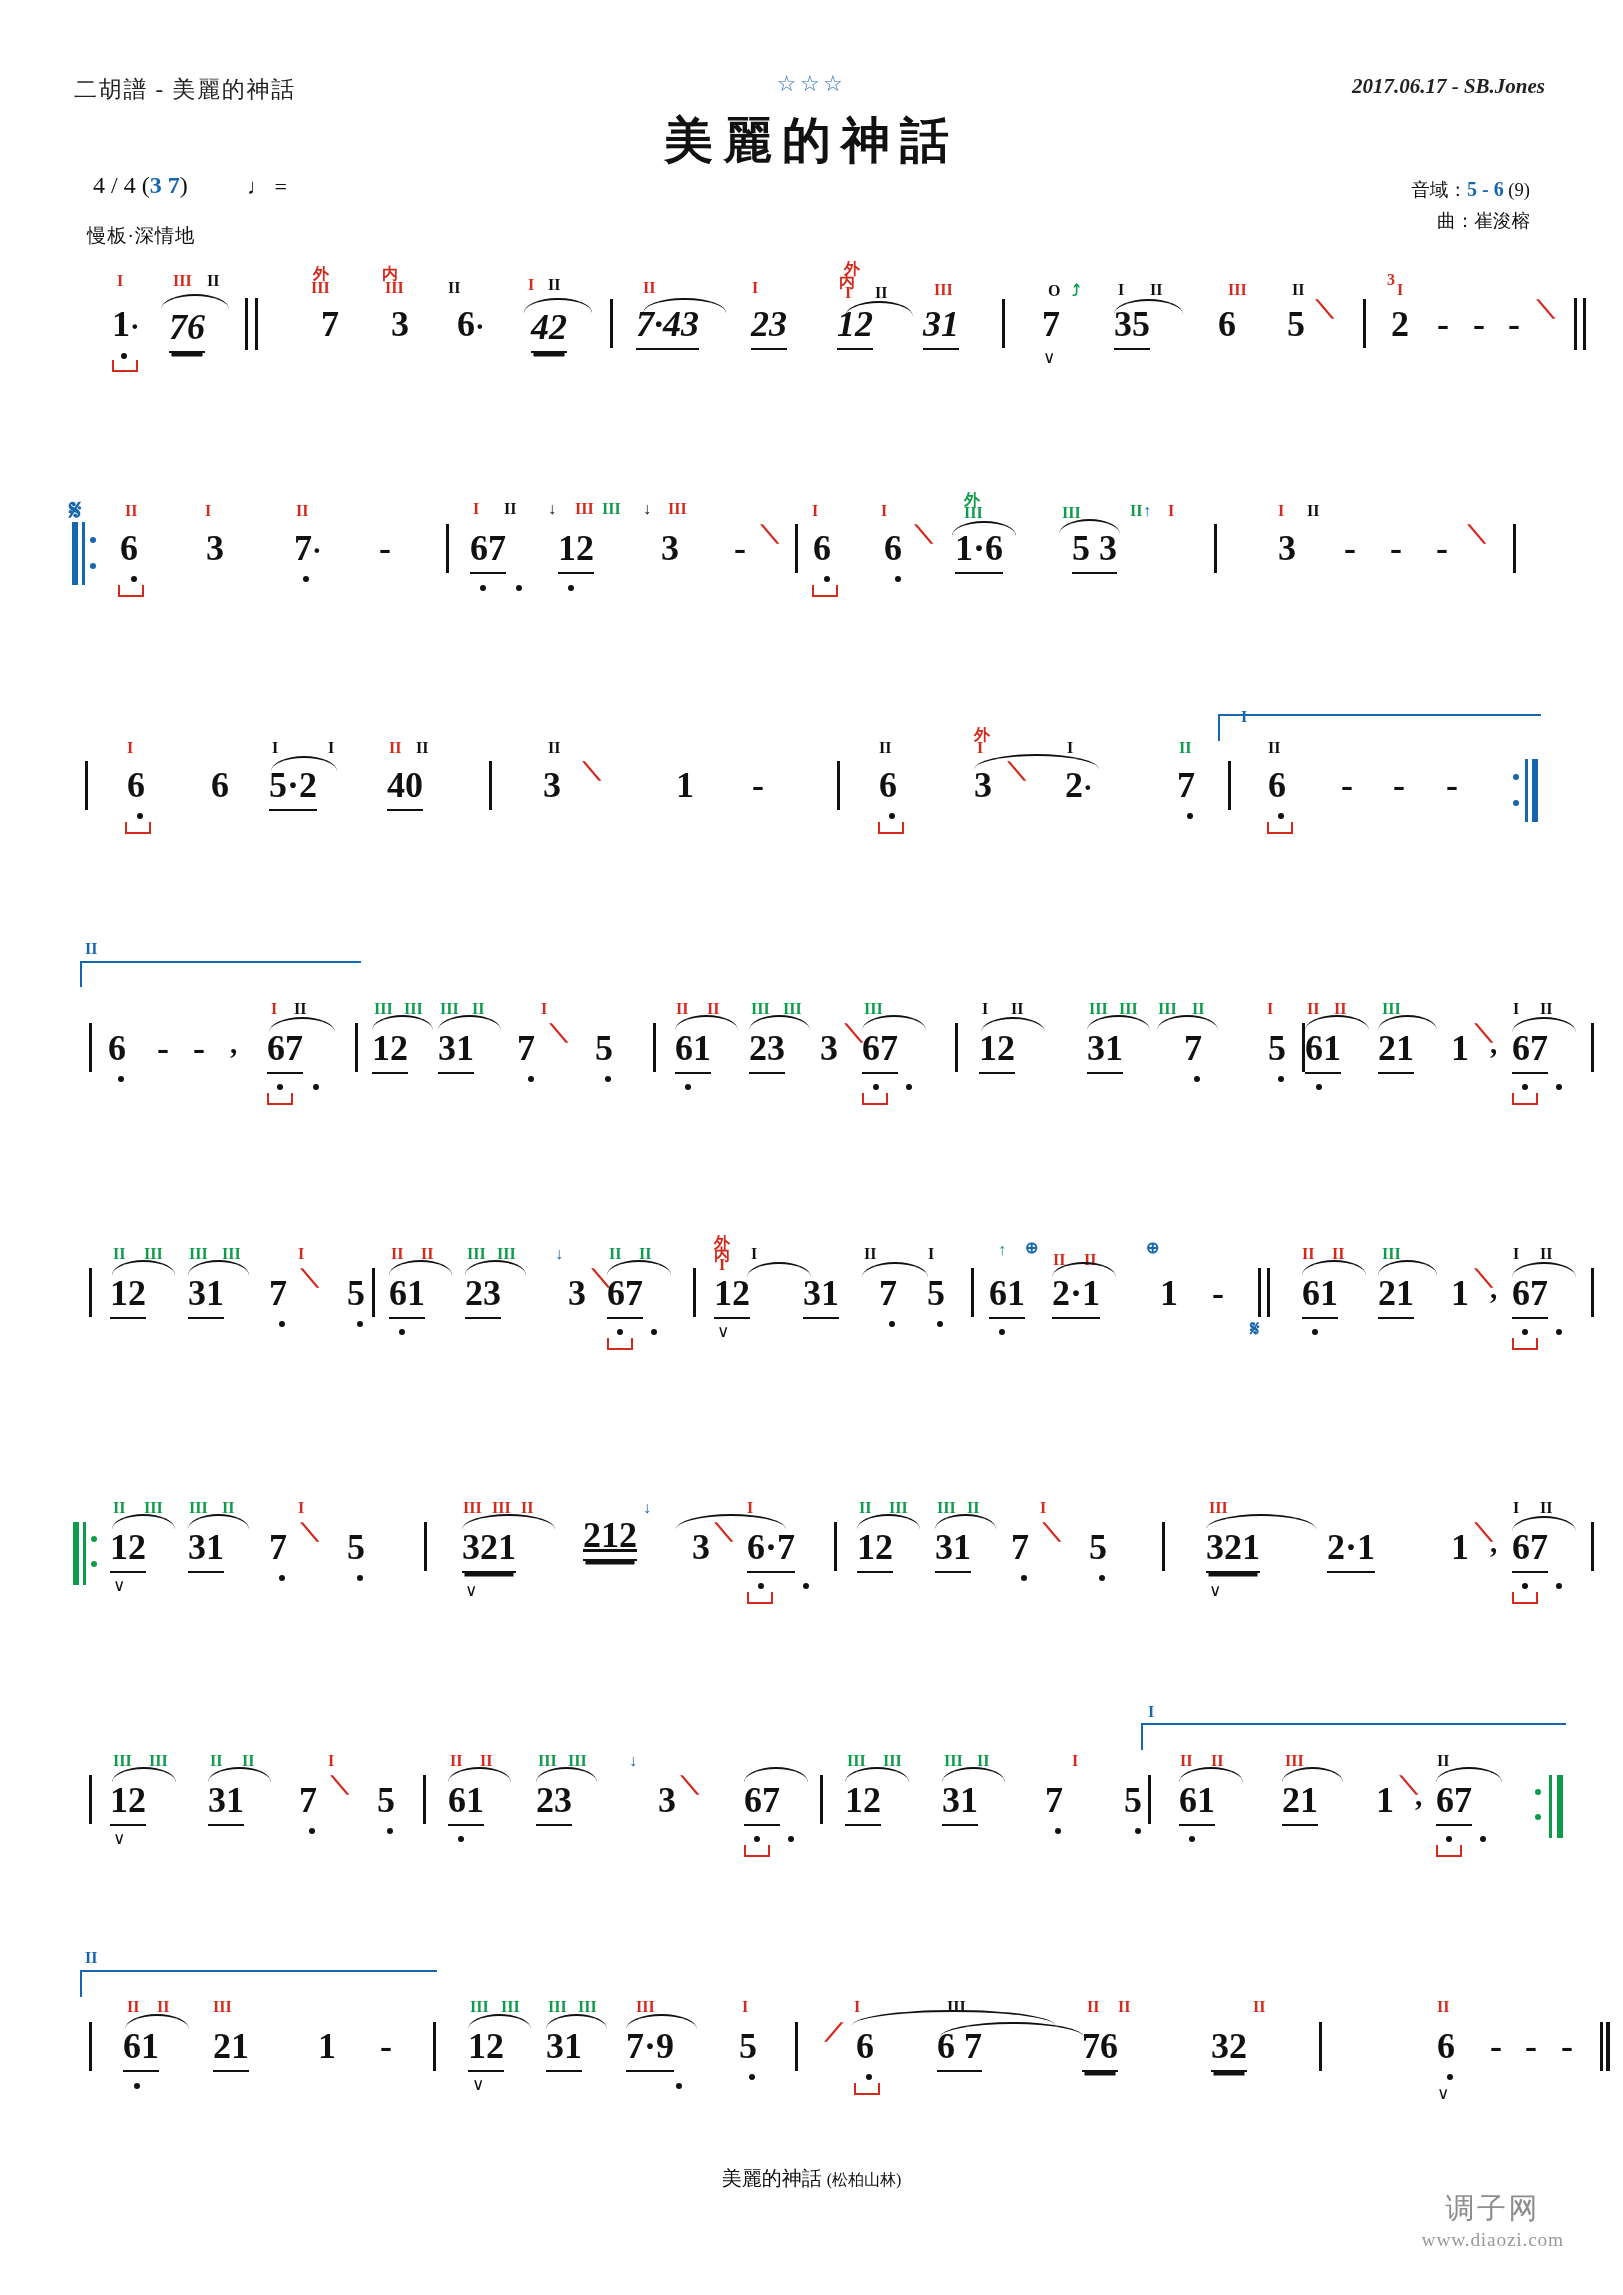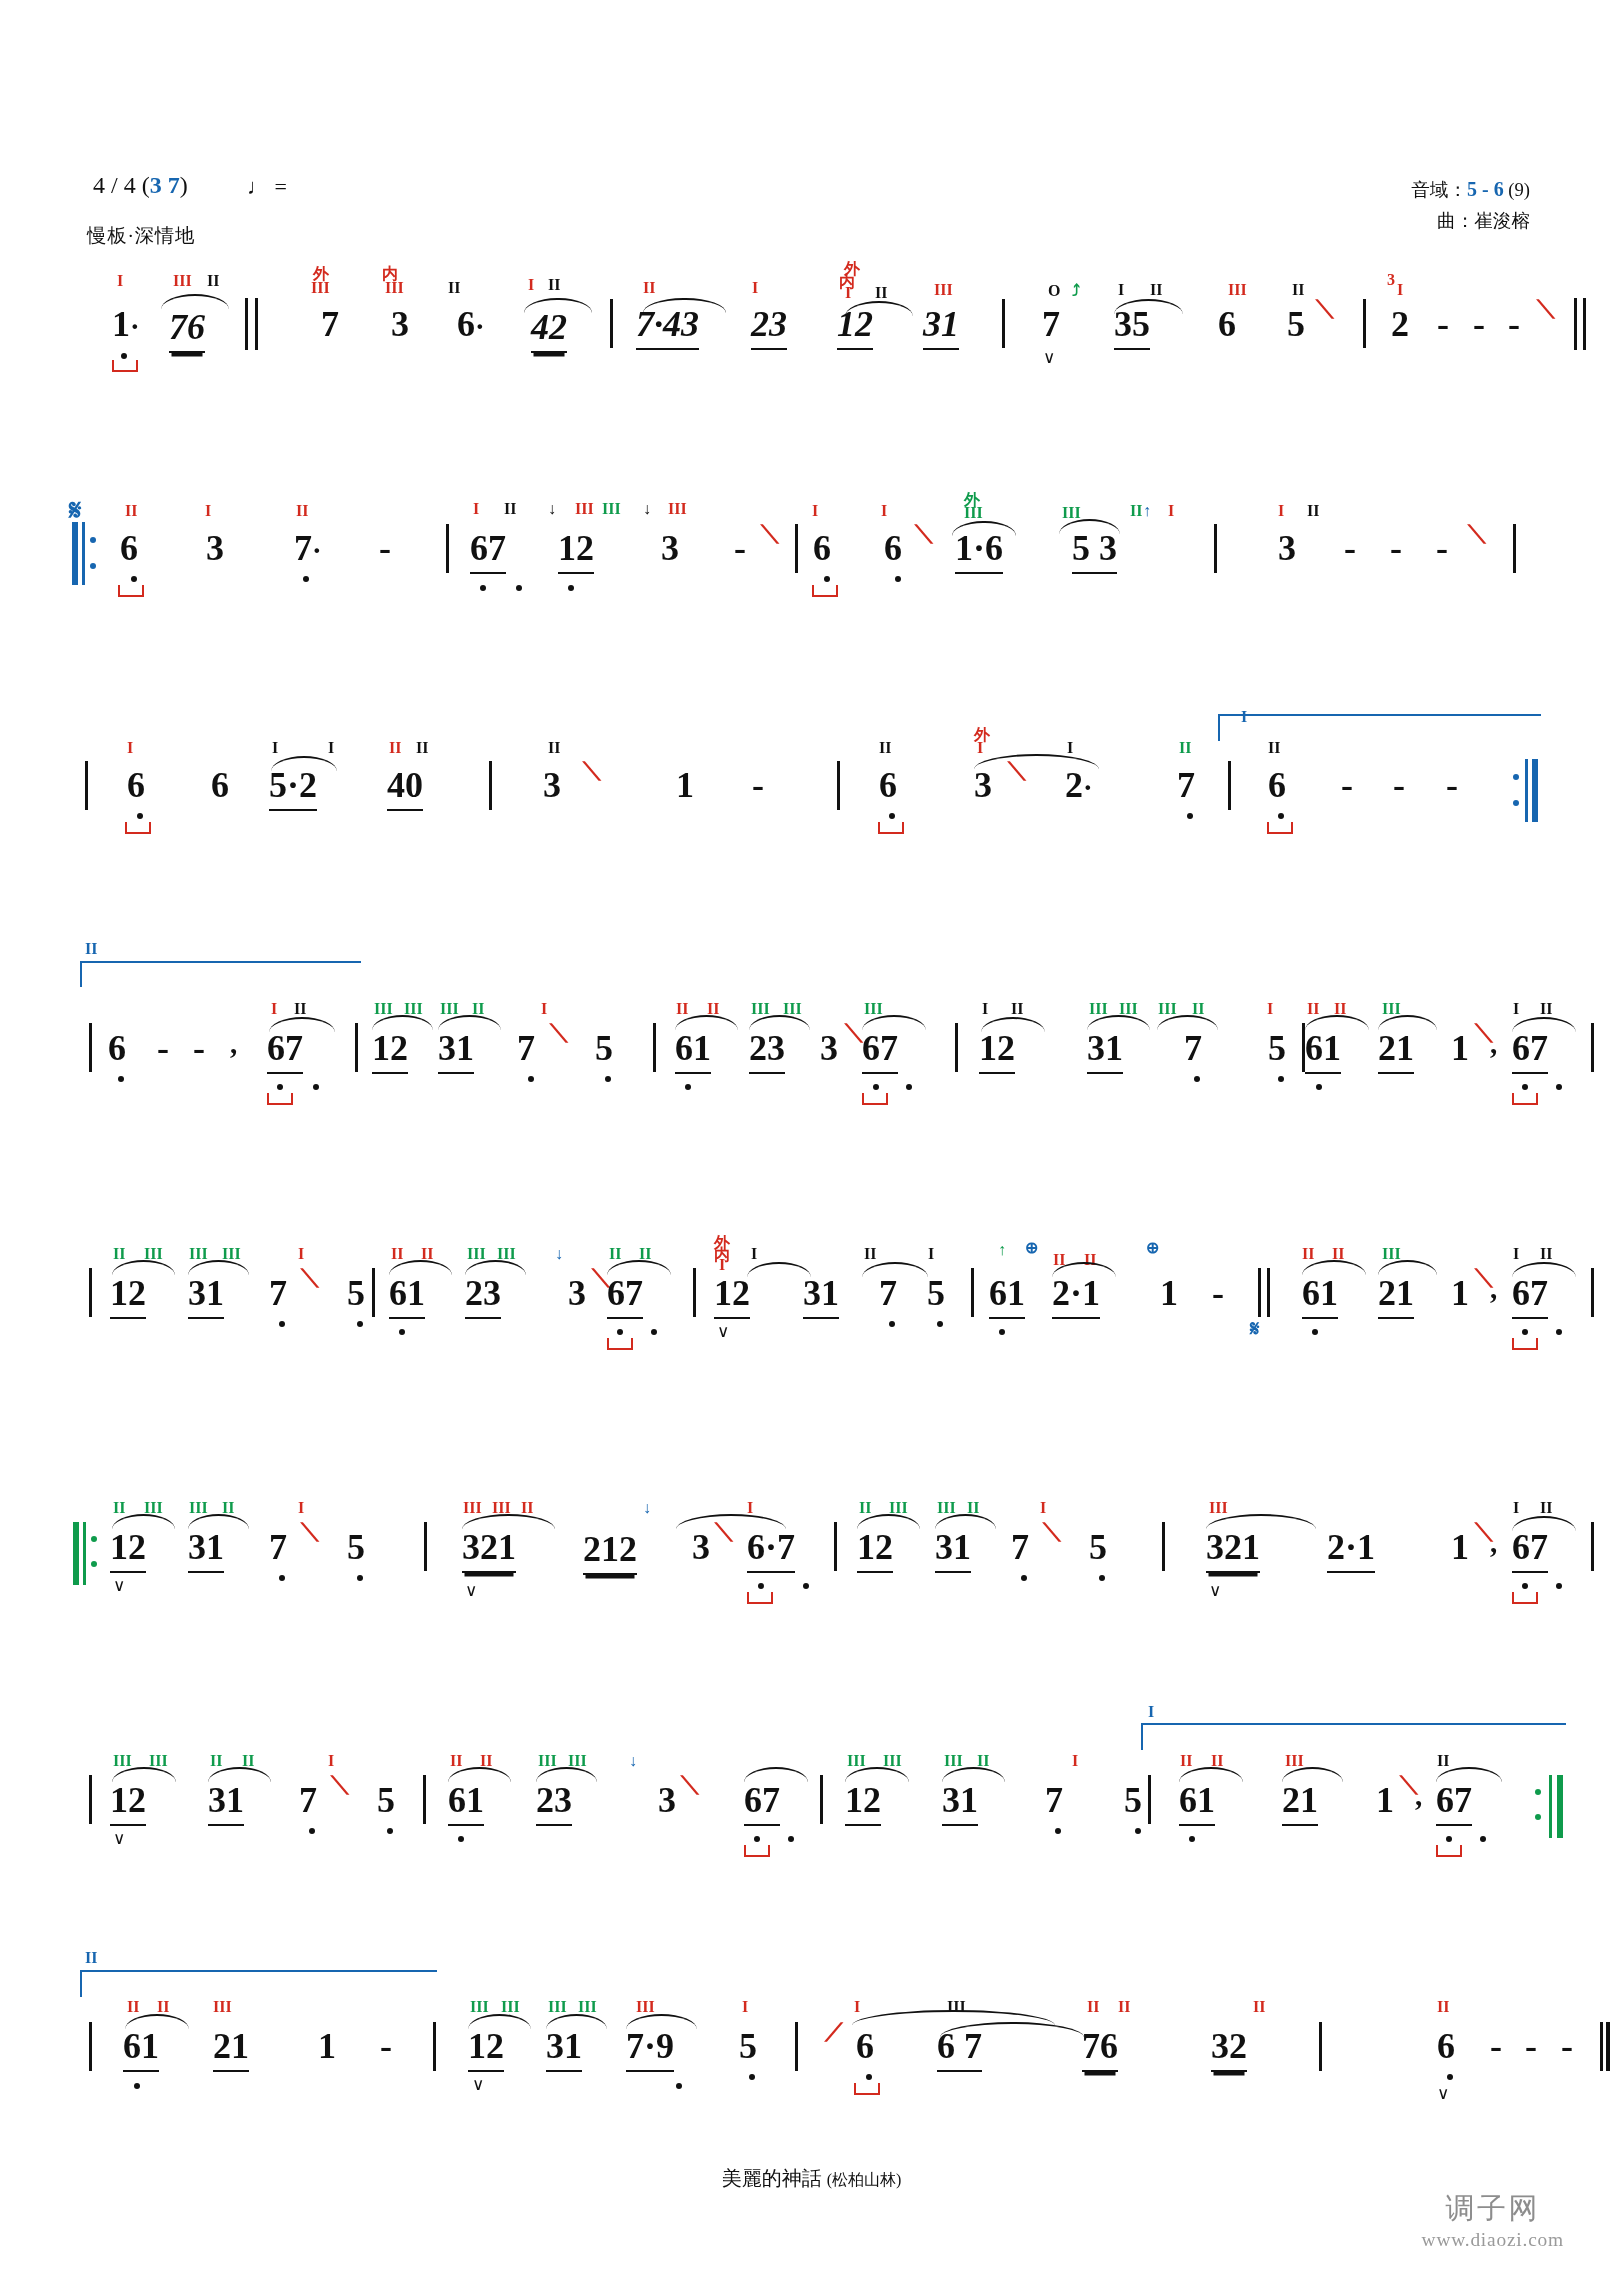--- a/index.html
+++ b/index.html
@@ -124,20 +124,26 @@
     position:absolute;right:59px;bottom:44px;text-align:center;color:#9a9a9a;
   }
   .wm .cn{font-size:29px;letter-spacing:2.5px;color:#8d8d8d;}
   .wm .url{font-size:19.4px;letter-spacing:0.8px;color:#9a9a9a;}
 </style>
 </head>
 <body>
 
 <div class="page">
 
+  <div class="hdr">
+    <div class="hdr-left">二胡譜 - 美麗的神話</div>
+    <div class="hdr-stars">☆☆☆</div>
+    <div class="hdr-right">2017.06.17 - SB.Jones</div>
+    <div class="title">美麗的神話</div>
+  </div>
 
   <div class="meta-left">
     <span>4 / 4</span>
     <span class="par">(</span><span class="bluenum">3 7</span><span class="par">)</span>
   </div>
   <div class="tempo-mark">♩ =</div>
   <div class="meta-left2">慢板·深情地</div>
 
   <div class="meta-right">
     <div>
@@ -601,21 +607,21 @@
     <div class="note" style="left:269px;top:46px;">7</div>
     <div class="dotlow" style="left:279px;top:95px;"></div>
     <div class="tickRed" style="left:301px;top:39px;">⟍</div>
     <div class="note" style="left:347px;top:46px;">5</div>
     <div class="dotlow" style="left:357px;top:95px;"></div>
 
     <div class="bar" style="left:424px;top:42px;height:49px;"></div>
 
     <div class="grp u2" style="left:462px;top:46px;">321</div>
     <div class="vmark" style="left:465px;top:100px;">∨</div>
-    <div class="grp u2" style="left:583px;top:48px;">212</div>
+    <div class="grp u2" style="left:583px;top:34px;text-decoration:underline;">212</div>
     <div class="note" style="left:692px;top:46px;">3</div>
     <div class="tickRed" style="left:715px;top:39px;">⟍</div>
     <div class="grp u1" style="left:747px;top:46px;">6·7</div>
     <div class="dotlow" style="left:758px;top:103px;"></div>
     <div class="dotlow" style="left:803px;top:103px;"></div>
     <div class="redseat" style="left:747px;top:112px;"></div>
 
     <div class="bar" style="left:834px;top:42px;height:49px;"></div>
 
     <div class="grp u1" style="left:857px;top:46px;">12</div>

